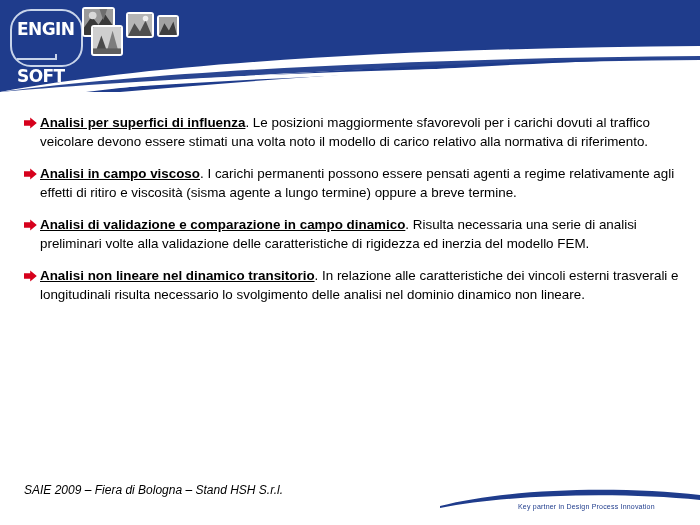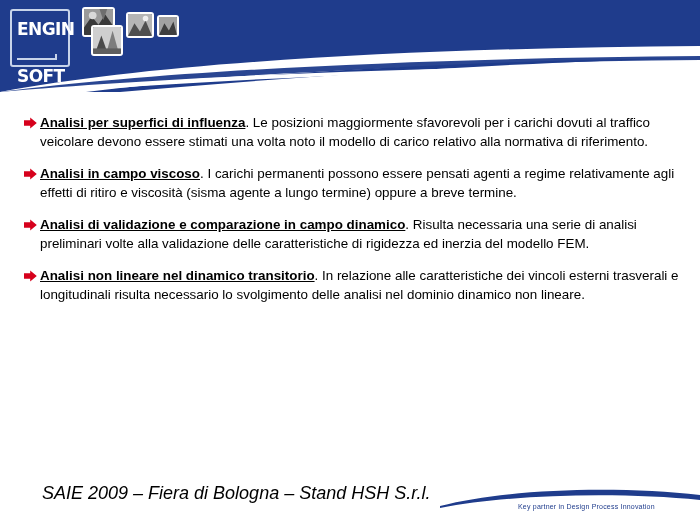--- a/index.html
+++ b/index.html
@@ -24,24 +24,24 @@
     overflow: hidden;
   }
   #header-svg {
     position: absolute;
     left: 0; top: 0;
   }
   #logo-box {
     position: absolute;
     left: 10px;
     top: 9px;
-    width: 60px;
+    width: 73px;
     height: 58px;
     border: 2px solid #c8d4ea;
-    border-radius: 3px;
+    border-radius: 21px;
     box-sizing: border-box;
   }
   .logo-word {
     position: absolute;
     left: 5px;
     color: #ffffff;
     font-family: "DejaVu Sans", sans-serif;
     font-weight: bold;
     font-size: 17px;
     letter-spacing: -0.6px;
@@ -121,25 +121,25 @@
     text-align: left;
   }
   .bullet-text .lead {
     font-weight: bold;
     text-decoration: underline;
   }
 
   
   #footer-note {
     position: absolute;
-    left: 42px;
+    left: 24px;
     top: 483px;
     font-family: "Liberation Sans", sans-serif;
     font-style: italic;
-    font-size: 18px;
+    font-size: 12px;
     color: #000000;
     white-space: nowrap;
   }
   #footer-brand {
     position: absolute;
     left: 440px;
     top: 486px;
     width: 260px;
     height: 39px;
     overflow: hidden;

